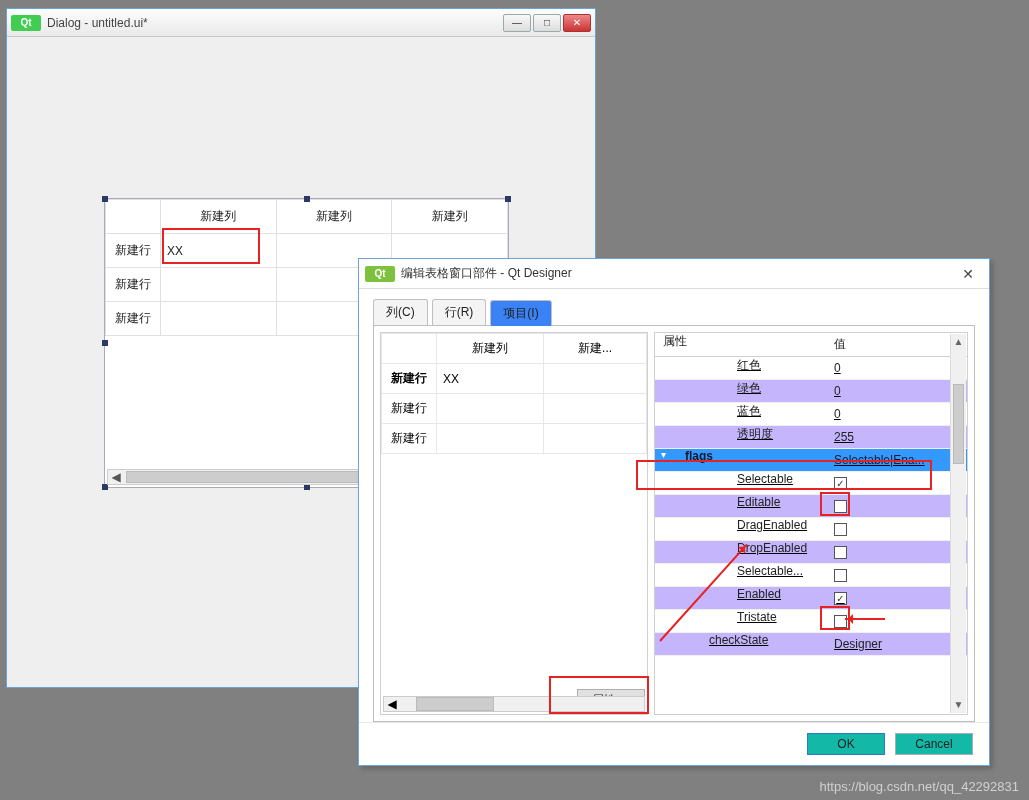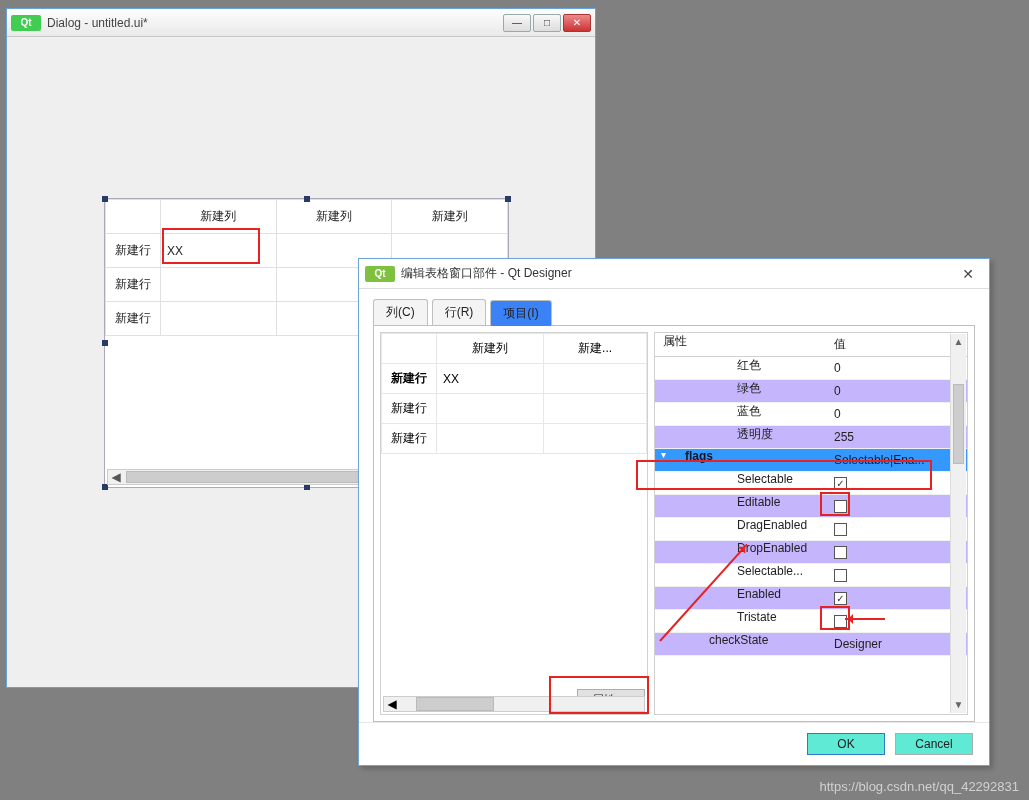--- a/index.html
+++ b/index.html
@@ -117,21 +117,21 @@
   .rightpane { flex: 1; display:flex; flex-direction:column; }
   .mini { width:100%; border-collapse:collapse; }
   .mini th, .mini td { border:1px solid #e7e7e7; height:30px; padding:0 6px; font-weight:normal; text-align:left;}
   .mini th.center, .mini td.center{ text-align:center; }
   .mini th { background:#fff; }
   .mini .rowhead { font-weight:bold; width:55px; text-align:center; }
   .leftpane .scrollz { position:absolute; left:2px; bottom:2px; right:2px; height:16px; background:#f0f0f0; border:1px solid #ccc; display:flex; }
   .leftpane .scrollz .thumb2{ width:30%; margin-left:16px; background:#cdcdcd; border:1px solid #bbb; }
 
   .proplist {
-    flex:1; overflow:hidden; font-size:12px;
+    flex:1; overflow:hidden; font-size:12px;text-decoration:underline;
   }
   .prow {
     display:flex; height:23px;
     border-bottom:1px solid #f0f0f0;
     gap:8px;
   }
   .prow.alt { background:#c4b5fd; }
   .pkey { flex:0 0 165px; padding-left: 54px; color:#222; white-space:nowrap; overflow:hidden; text-overflow:ellipsis;}
   .pkey.sub { padding-left: 82px; }
   .pval { flex:1; padding-left:6px; color:#222; display:flex; align-items:center;}
@@ -157,21 +157,21 @@
     border:1px solid #adadad; background:#e1e1e1; padding:2px 14px;
     font-size:12px; color:#222;
   }
 
   .dlgbtnbar {
     display:flex; justify-content:flex-end; gap:10px;
     padding:10px 16px; border-top:1px solid #e6e6e6;
   }
   .btn {
     min-width:78px; height:22px; border:1px solid #adadad;
-    background:#5eead4; font-size:12px; color:#222;
+    background:#14b8a6; font-size:12px; color:#222;
     display:flex; align-items:center; justify-content:center;
   }
   .btn.primary { border-color:#2e79c5; }
 
   .watermark {
     position:absolute; right:10px; bottom:6px;
     color:#d0d0d0; font-size:13px; font-family: Arial, sans-serif;
   }
 </style>
 </head>

